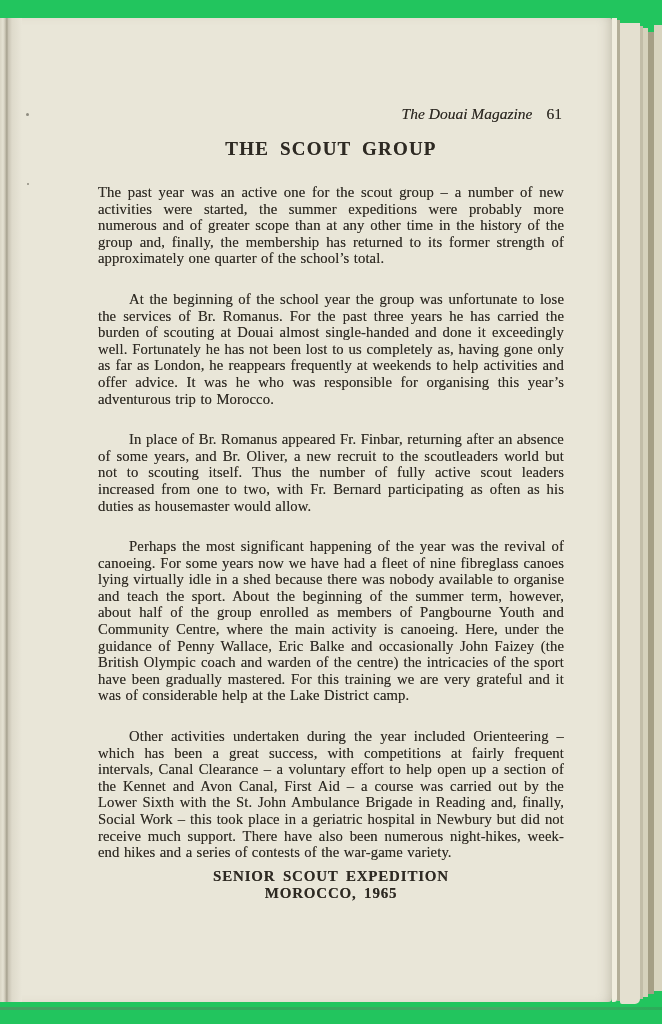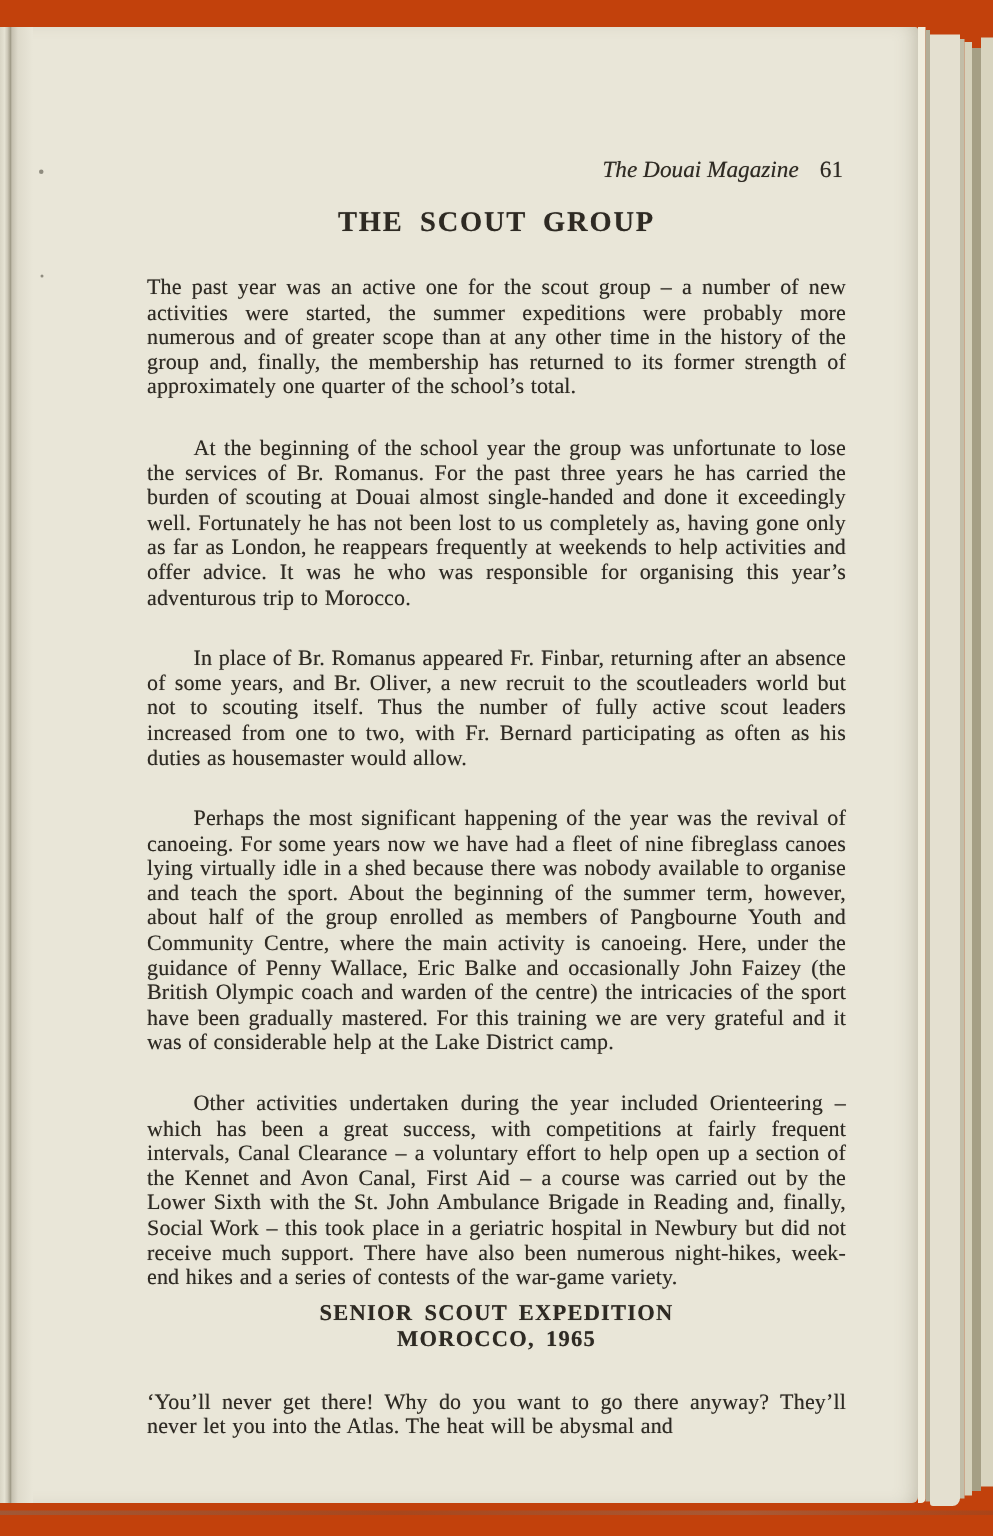--- a/index.html
+++ b/index.html
@@ -1,20 +1,20 @@
 <!DOCTYPE html>
 <html><head>
 <meta charset="utf-8">
 <style>
   * { margin: 0; padding: 0; box-sizing: border-box; }
   html, body { width: 662px; height: 1024px; overflow: hidden; }
   body { background: #0d0c09; position: relative;
          font-family: "Liberation Serif", serif; }
 
-  .book { position: absolute; inset: 0; background: #c2410c; }
+  .book { position: absolute; inset: 0; background: #22c55e; }
 
   
   .shelf-line { position: absolute; left: 0; right: 0; top: 1007px; height: 3px;
                 background: linear-gradient(90deg, rgba(120,115,105,.45), rgba(90,88,80,.25) 40%, rgba(130,126,115,.4) 75%, rgba(80,78,70,.2)); }
 
   
   .edge { position: absolute; }
   .edge-hl   { left: 612px; width: 5px;  top: 18px; bottom: 22px; background: #f0edde; border-radius: 0 0 3px 0; }
   .edge-gap  { left: 617px; width: 3px;  top: 20px; bottom: 23px; background: #b3ae98; }
   .edge-a    { left: 620px; width: 20px; top: 23px; bottom: 20px; background: #e4e0d0; border-radius: 0 0 5px 2px; }
@@ -97,21 +97,18 @@
         <p>In place of Br. Romanus appeared Fr. Finbar, returning after an absence of some years, and Br. Oliver, a new recruit to the scoutleaders world but not to scouting itself. Thus the number of fully active scout leaders increased from one to two, with Fr. Bernard participating as often as his duties as housemaster would allow.</p>
         <p>Perhaps the most significant happening of the year was the revival of canoeing. For some years now we have had a fleet of nine fibreglass canoes lying virtually idle in a shed because there was nobody available to organise and teach the sport. About the beginning of the summer term, however, about half of the group enrolled as members of Pangbourne Youth and Community Centre, where the main activity is canoeing. Here, under the guidance of Penny Wallace, Eric Balke and occasionally John Faizey (the British Olympic coach and warden of the centre) the intricacies of the sport have been gradually mastered. For this training we are very grateful and it was of considerable help at the Lake District camp.</p>
         <p>Other activities undertaken during the year included Orienteering – which has been a great success, with competitions at fairly frequent intervals, Canal Clearance – a voluntary effort to help open up a section of the Kennet and Avon Canal, First Aid – a course was carried out by the Lower Sixth with the St. John Ambulance Brigade in Reading and, finally, Social Work – this took place in a geriatric hospital in Newbury but did not receive much support. There have also been numerous night-hikes, week-end hikes and a series of contests of the war-game variety.</p>
       </div>
 
       <h2 class="section-title">
         <span>SENIOR SCOUT EXPEDITION</span><br>
         <span>MOROCCO, 1965</span>
       </h2>
 
-      <div class="body-text">
-        <p class="noindent">‘You’ll never get there! Why do you want to go there anyway? They’ll never let you into the Atlas. The heat will be abysmal and</p>
-      </div>
 
     </div>
   </div>
 
   <div class="shelf-line"></div>
 </div>
 
 </body></html>

